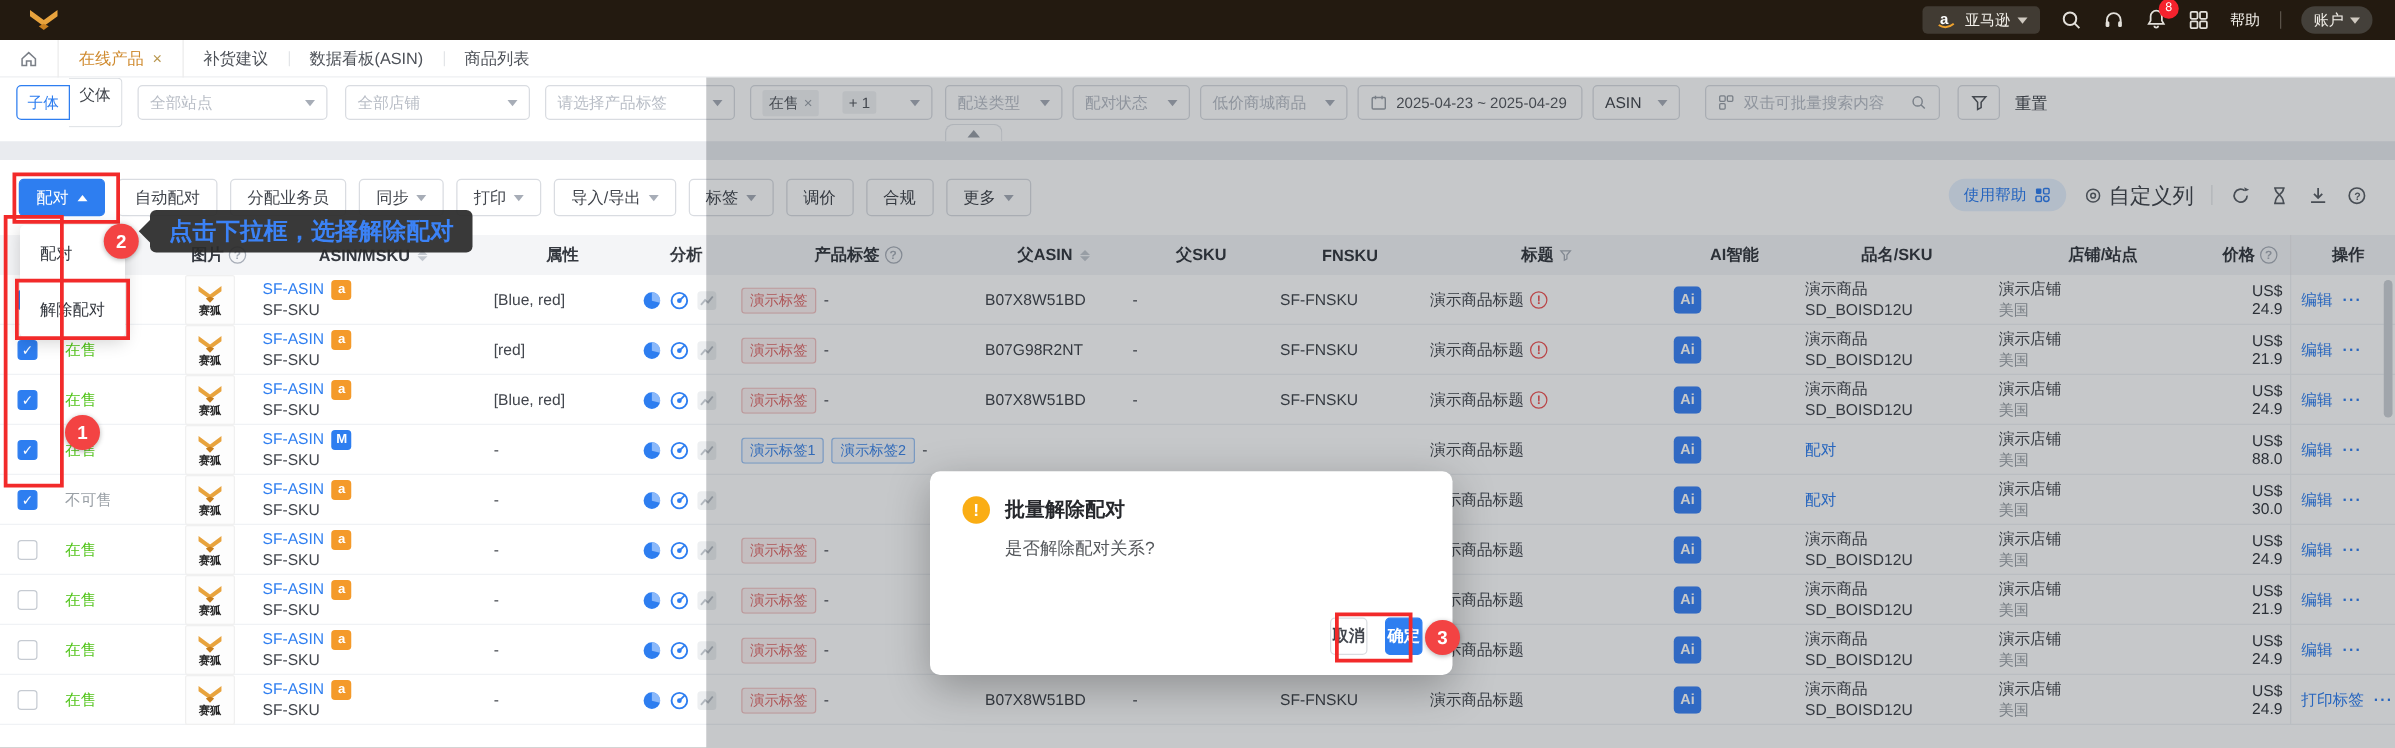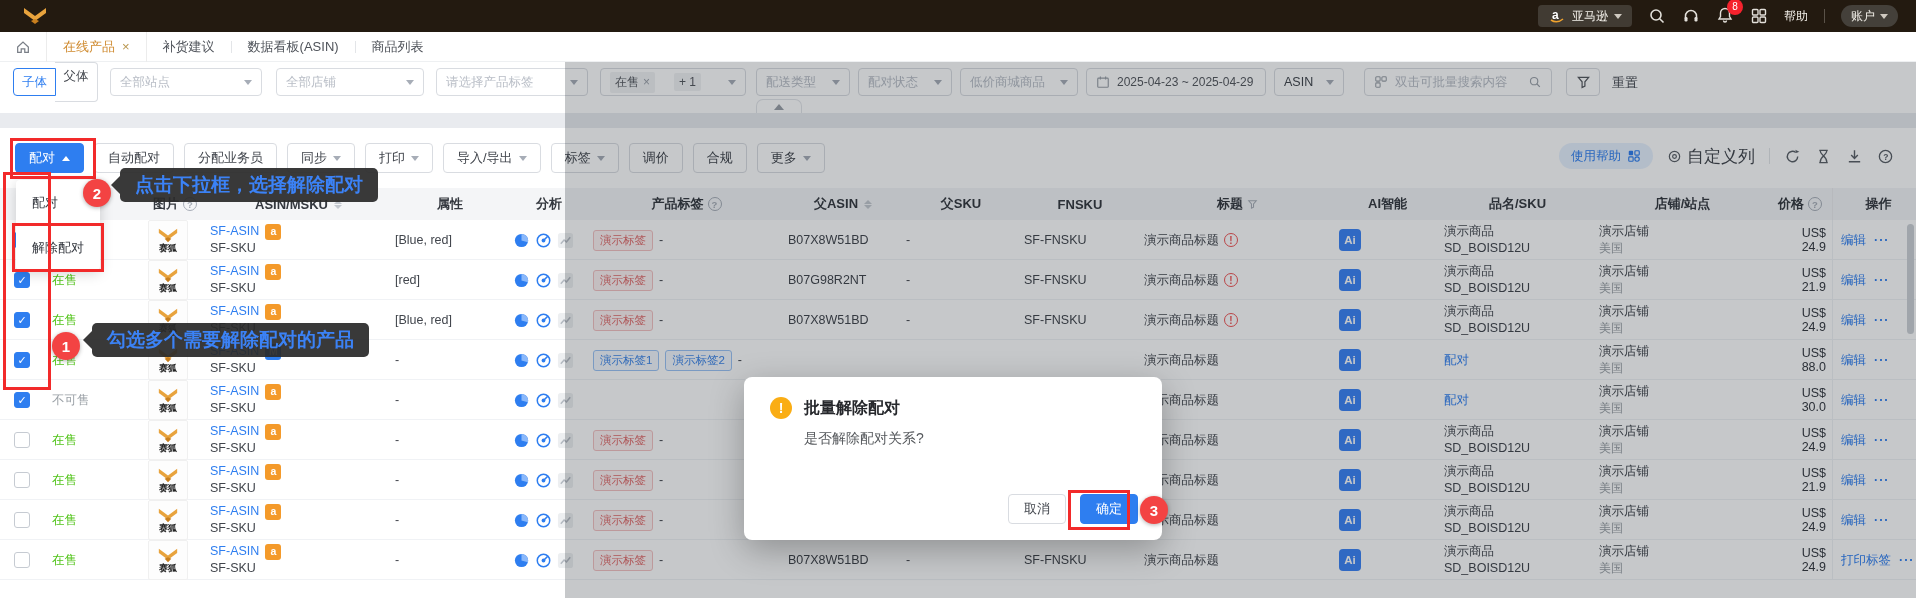--- a/index.html
+++ b/index.html
@@ -133,22 +133,22 @@
 
   
   .modal { position:absolute; left:744px; top:377px; width:418px; height:163px; background:#fff; border-radius:8px;
            box-shadow:0 10px 34px rgba(0,0,0,0.28); z-index:60; }
   .modal-title { position:absolute; left:26px; top:20px; display:flex; align-items:center; gap:12px; }
   .warn-circle { width:22px; height:22px; border-radius:50%; background:#faad14; color:#fff; font-weight:bold; font-size:14px;
                  display:flex; align-items:center; justify-content:center; flex:none; }
   .modal-title b { font-size:16px; color:#26282c; }
   .modal-msg { position:absolute; left:60px; top:53px; font-size:14px; color:#55585c; }
   .modal-btns { position:absolute; right:24px; bottom:16px; display:flex; gap:14px; }
-  .m-btn { height:30px; padding:0 15px; border-radius:4px; border:1px solid #d9dce1; background:#fff; font-size:13px; color:#41454c;
-           display:flex; align-items:center; cursor:pointer; }
+  .m-btn { height:30px; padding:0 1px; border-radius:4px; border:1px solid #d9dce1; background:#fff; font-size:13px; color:#41454c;
+           display:flex; align-items:center; cursor:pointer;font-weight:bold; }
   .m-btn.primary { background:#2e7ef0; border-color:#2e7ef0; color:#fff; }
 </style>
 </head>
 <body>
 
 <div class="app">
 
   <div class="navbar">
     <div class="nav-logo">
       <svg width="26" height="18" viewBox="0 0 26 18">
@@ -1023,21 +1023,20 @@
       <div class="dd-item">配对</div>
       <div class="dd-item">解除配对</div>
     </div>
 
   <div class="redbox" style="left:10px;top:138px;width:86px;height:41px;"></div>
   <div class="redbox" style="left:12px;top:223px;width:92px;height:49px;"></div>
   <div class="redbox" style="left:3px;top:172px;width:48px;height:218px;"></div>
   <div class="redbox" style="left:1068px;top:490px;width:62px;height:40px;"></div>
 
   <div class="stepnum" style="left:52px;top:332px;">1</div>
-  <div class="tip" style="left:92px;top:323px;">勾选多个需要解除配对的产品</div>
   <div class="stepnum" style="left:83px;top:179px;">2</div>
   <div class="tip" style="left:120px;top:168px;">点击下拉框，选择解除配对</div>
   <div class="stepnum" style="left:1140px;top:496px;">3</div>
 
   <div class="modal">
     <div class="modal-title">
       <span class="warn-circle">!</span>
       <b>批量解除配对</b>
     </div>
     <div class="modal-msg">是否解除配对关系?</div>

